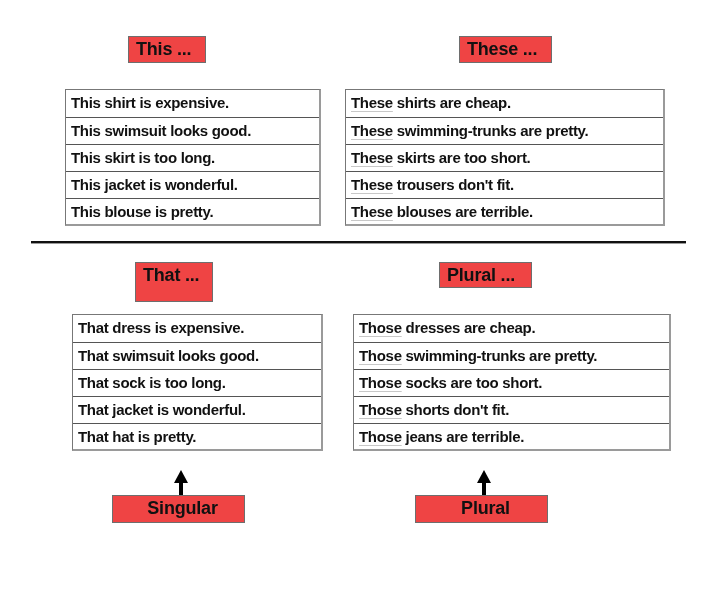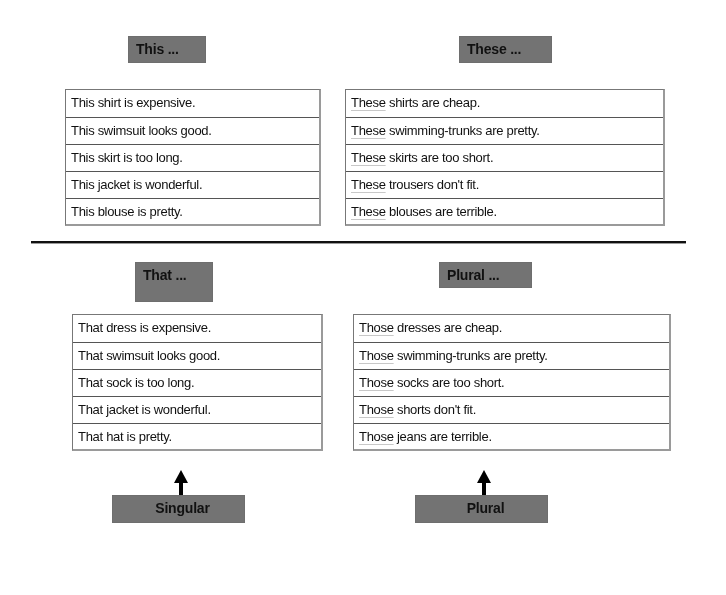--- a/index.html
+++ b/index.html
@@ -12,23 +12,23 @@
       height: 595px;
       position: relative;
       overflow: hidden;
       font-family: "Liberation Sans", "DejaVu Sans", sans-serif;
       color: #111111;
     }
     .label-box {
       position: absolute;
       box-sizing: border-box;
       border: 1px solid #6e6e6e;
-      background: #737373;
+      background: #ef4444;
       font-weight: bold;
-      font-size: 14px;
+      font-size: 18px;
       line-height: 24px;
       padding-left: 7px;
       white-space: nowrap;
       letter-spacing: -0.2px;
     }
     .label-box.center {
       text-align: center;
       padding-left: 8px;
     }
     .sent-table {
@@ -37,22 +37,22 @@
       border: 1px solid #777777;
       border-right: 2px solid #9a9a9a;
       border-bottom: 2px solid #9a9a9a;
       background: #ffffff;
     }
     .sent-row {
       box-sizing: border-box;
       height: 27px;
       line-height: 26px;
       padding-left: 5px;
-      font-weight: normal;
-      font-size: 13px;
+      font-weight: bold;
+      font-size: 15px;
       white-space: nowrap;
       border-top: 1px solid #555555;
       letter-spacing: -0.3px;
     }
     .sent-row:first-child {
       border-top: none;
     }
     .ul-word {
       text-decoration: underline;
       text-decoration-color: #c8c8c8;

